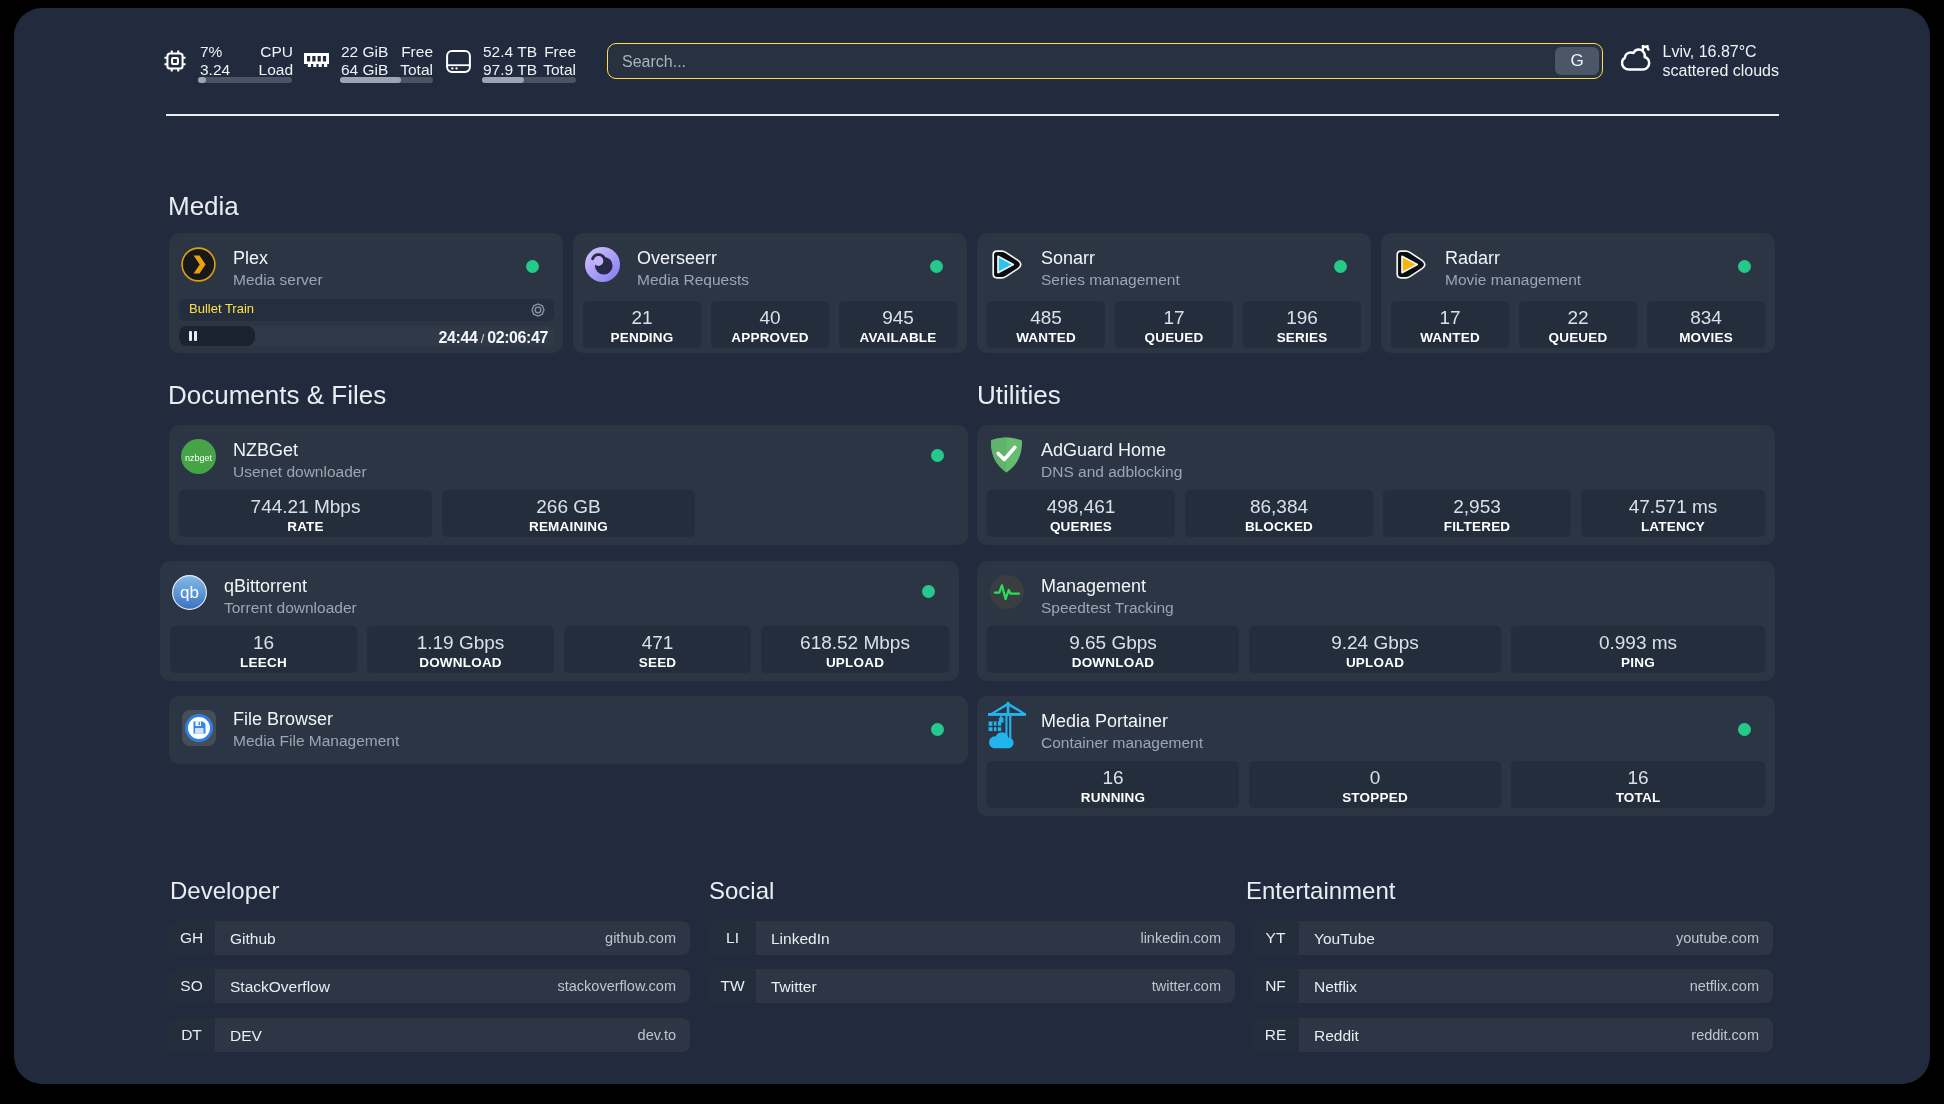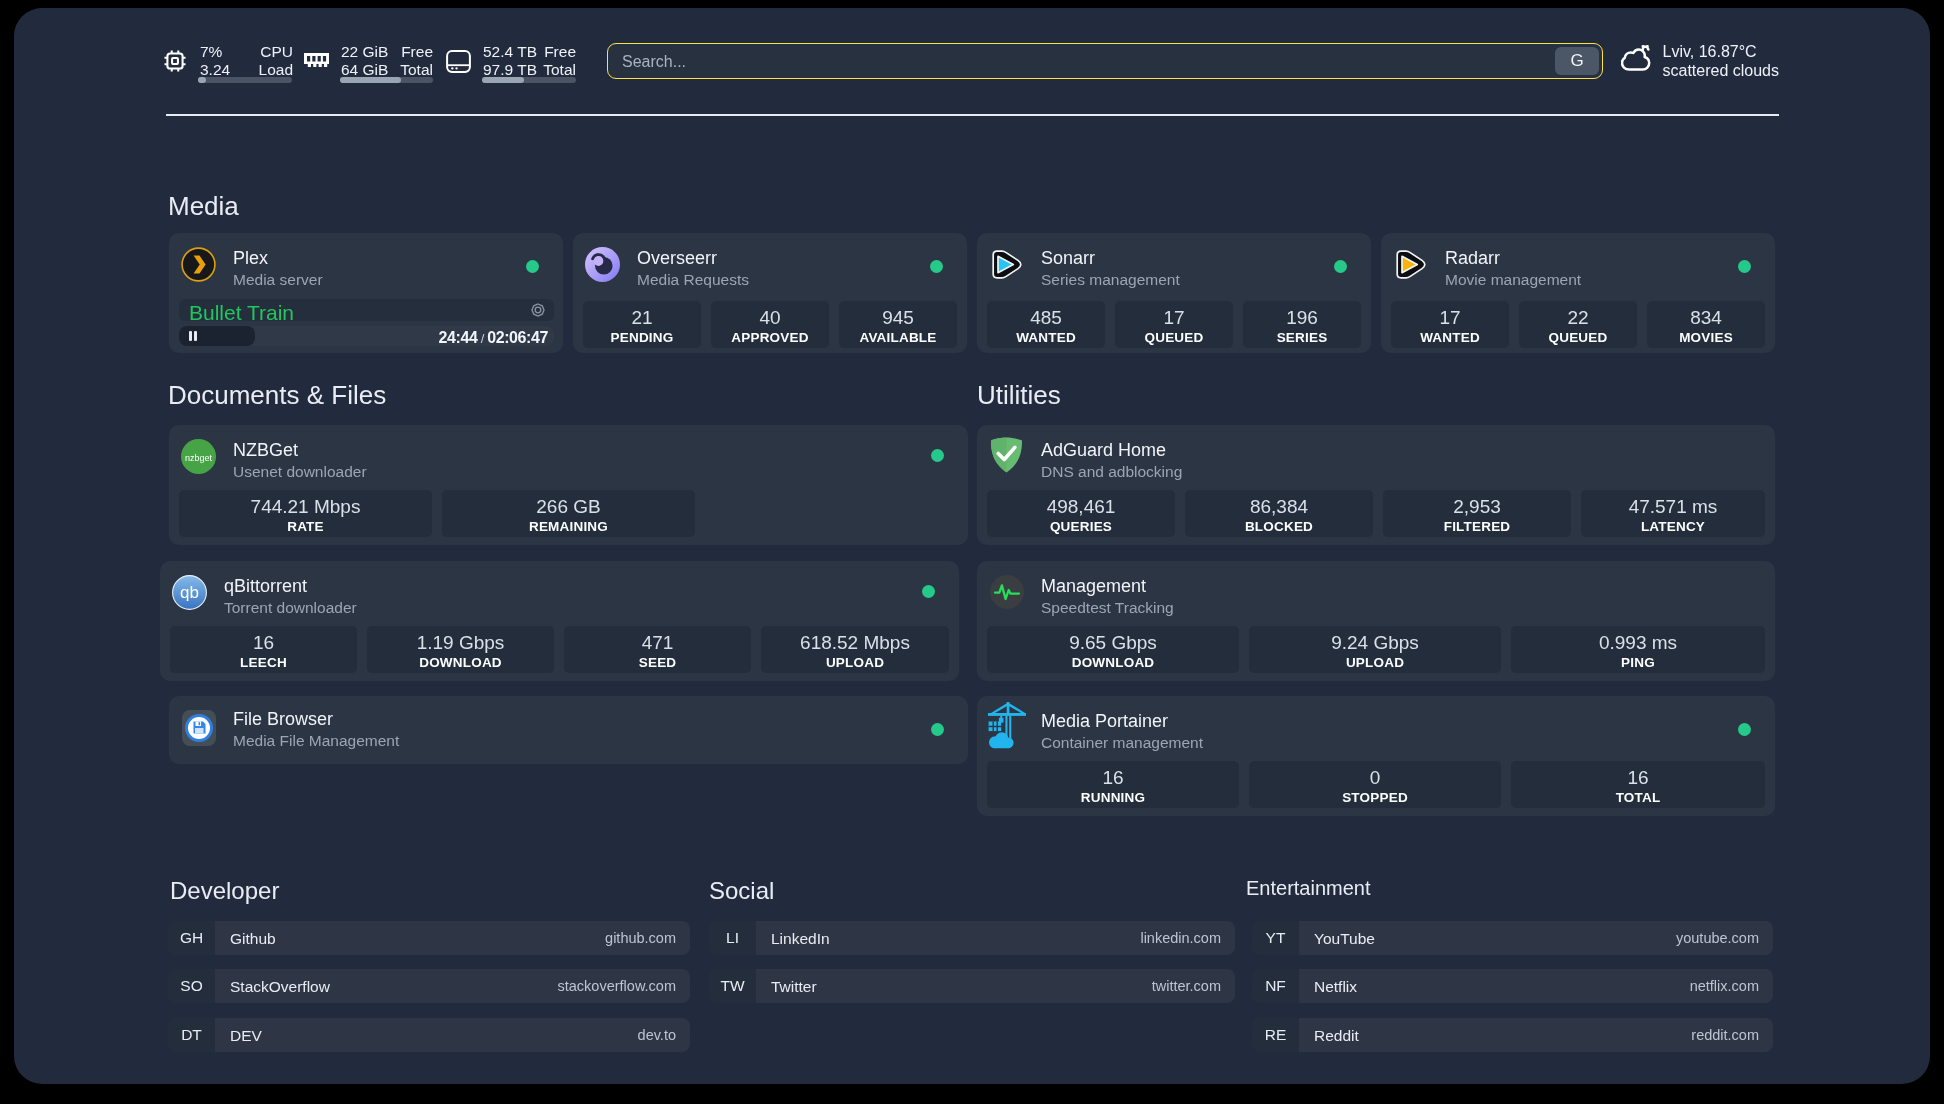--- a/index.html
+++ b/index.html
@@ -123,21 +123,21 @@
 
 <div class="card" style="left:169px;top:233px;width:394px;height:120px;">
   <svg class="icon35" viewBox="0 0 35 35">
     <circle cx="17.5" cy="17.5" r="16.4" fill="#17181a" stroke="#dca00e" stroke-width="1.6"></circle>
     <path d="M12.6 8.4h5.9l6.1 9.1-6.1 9.1h-5.9l6.1-9.1z" fill="#e8a00d"></path>
   </svg>
   <div class="title">Plex</div>
       <div class="sub">Media server</div>
   <div class="dot" style="right:24px;top:27px;"></div>
   <div class="abs" style="left:10px;top:66px;width:375px;height:22px;background:#252e3c;border-radius:6px;">
-    <span class="abs" style="left:10px;top:2px;color:#22c55e;font-size:21px;">Bullet Train</span>
+    <span class="abs" style="left:10px;top:2px;color:#fde047;font-size:13px;">Bullet Train</span>
     <svg class="abs" style="right:8px;top:3px;" width="16" height="16" viewBox="0 0 24 24" fill="none" stroke="#8a94a4" stroke-width="2">
       <path d="M12 3l6.4 2.7L21 12l-2.6 6.3L12 21l-6.4-2.7L3 12l2.6-6.3z"></path>
       <circle cx="12" cy="12" r="4.2"></circle>
     </svg>
   </div>
   <div class="abs" style="left:10px;top:93px;width:375px;height:20px;background:#2f3947;border-radius:8px;">
     <div class="abs" style="left:0;top:0;width:76px;height:20px;background:#1b2330;border-radius:8px;"></div>
     <svg class="abs" style="left:9px;top:5px;" width="10" height="10" viewBox="0 0 10 10" fill="#e8ecf2">
       <rect x="1" y="0" width="3" height="10" rx="1"></rect>
           <rect x="6" y="0" width="3" height="10" rx="1"></rect>
@@ -370,21 +370,21 @@
         <div class="lab">STOPPED</div>
       </div>
   <div class="sbox" style="left:534px;width:254px;">
         <div class="num">16</div>
         <div class="lab">TOTAL</div>
       </div>
 </div>
 
 <div class="h1" style="left:170px;top:877px;font-size:24px;">Developer</div>
 <div class="h1" style="left:709px;top:877px;font-size:24px;">Social</div>
-<div class="h1" style="left:1246px;top:877px;font-size:20px;">Entertainment</div>
+<div class="h1" style="left:1246px;top:877px;font-size:24px;">Entertainment</div>
 
 <div class="bk" style="left:168px;top:921px;width:522px;">
       <div class="ab">GH</div>
       <div class="pill">
         <span class="nm">Github</span>
         <span class="dm">github.com</span>
       </div>
     </div>
 <div class="bk" style="left:168px;top:969px;width:522px;">
       <div class="ab">SO</div>

